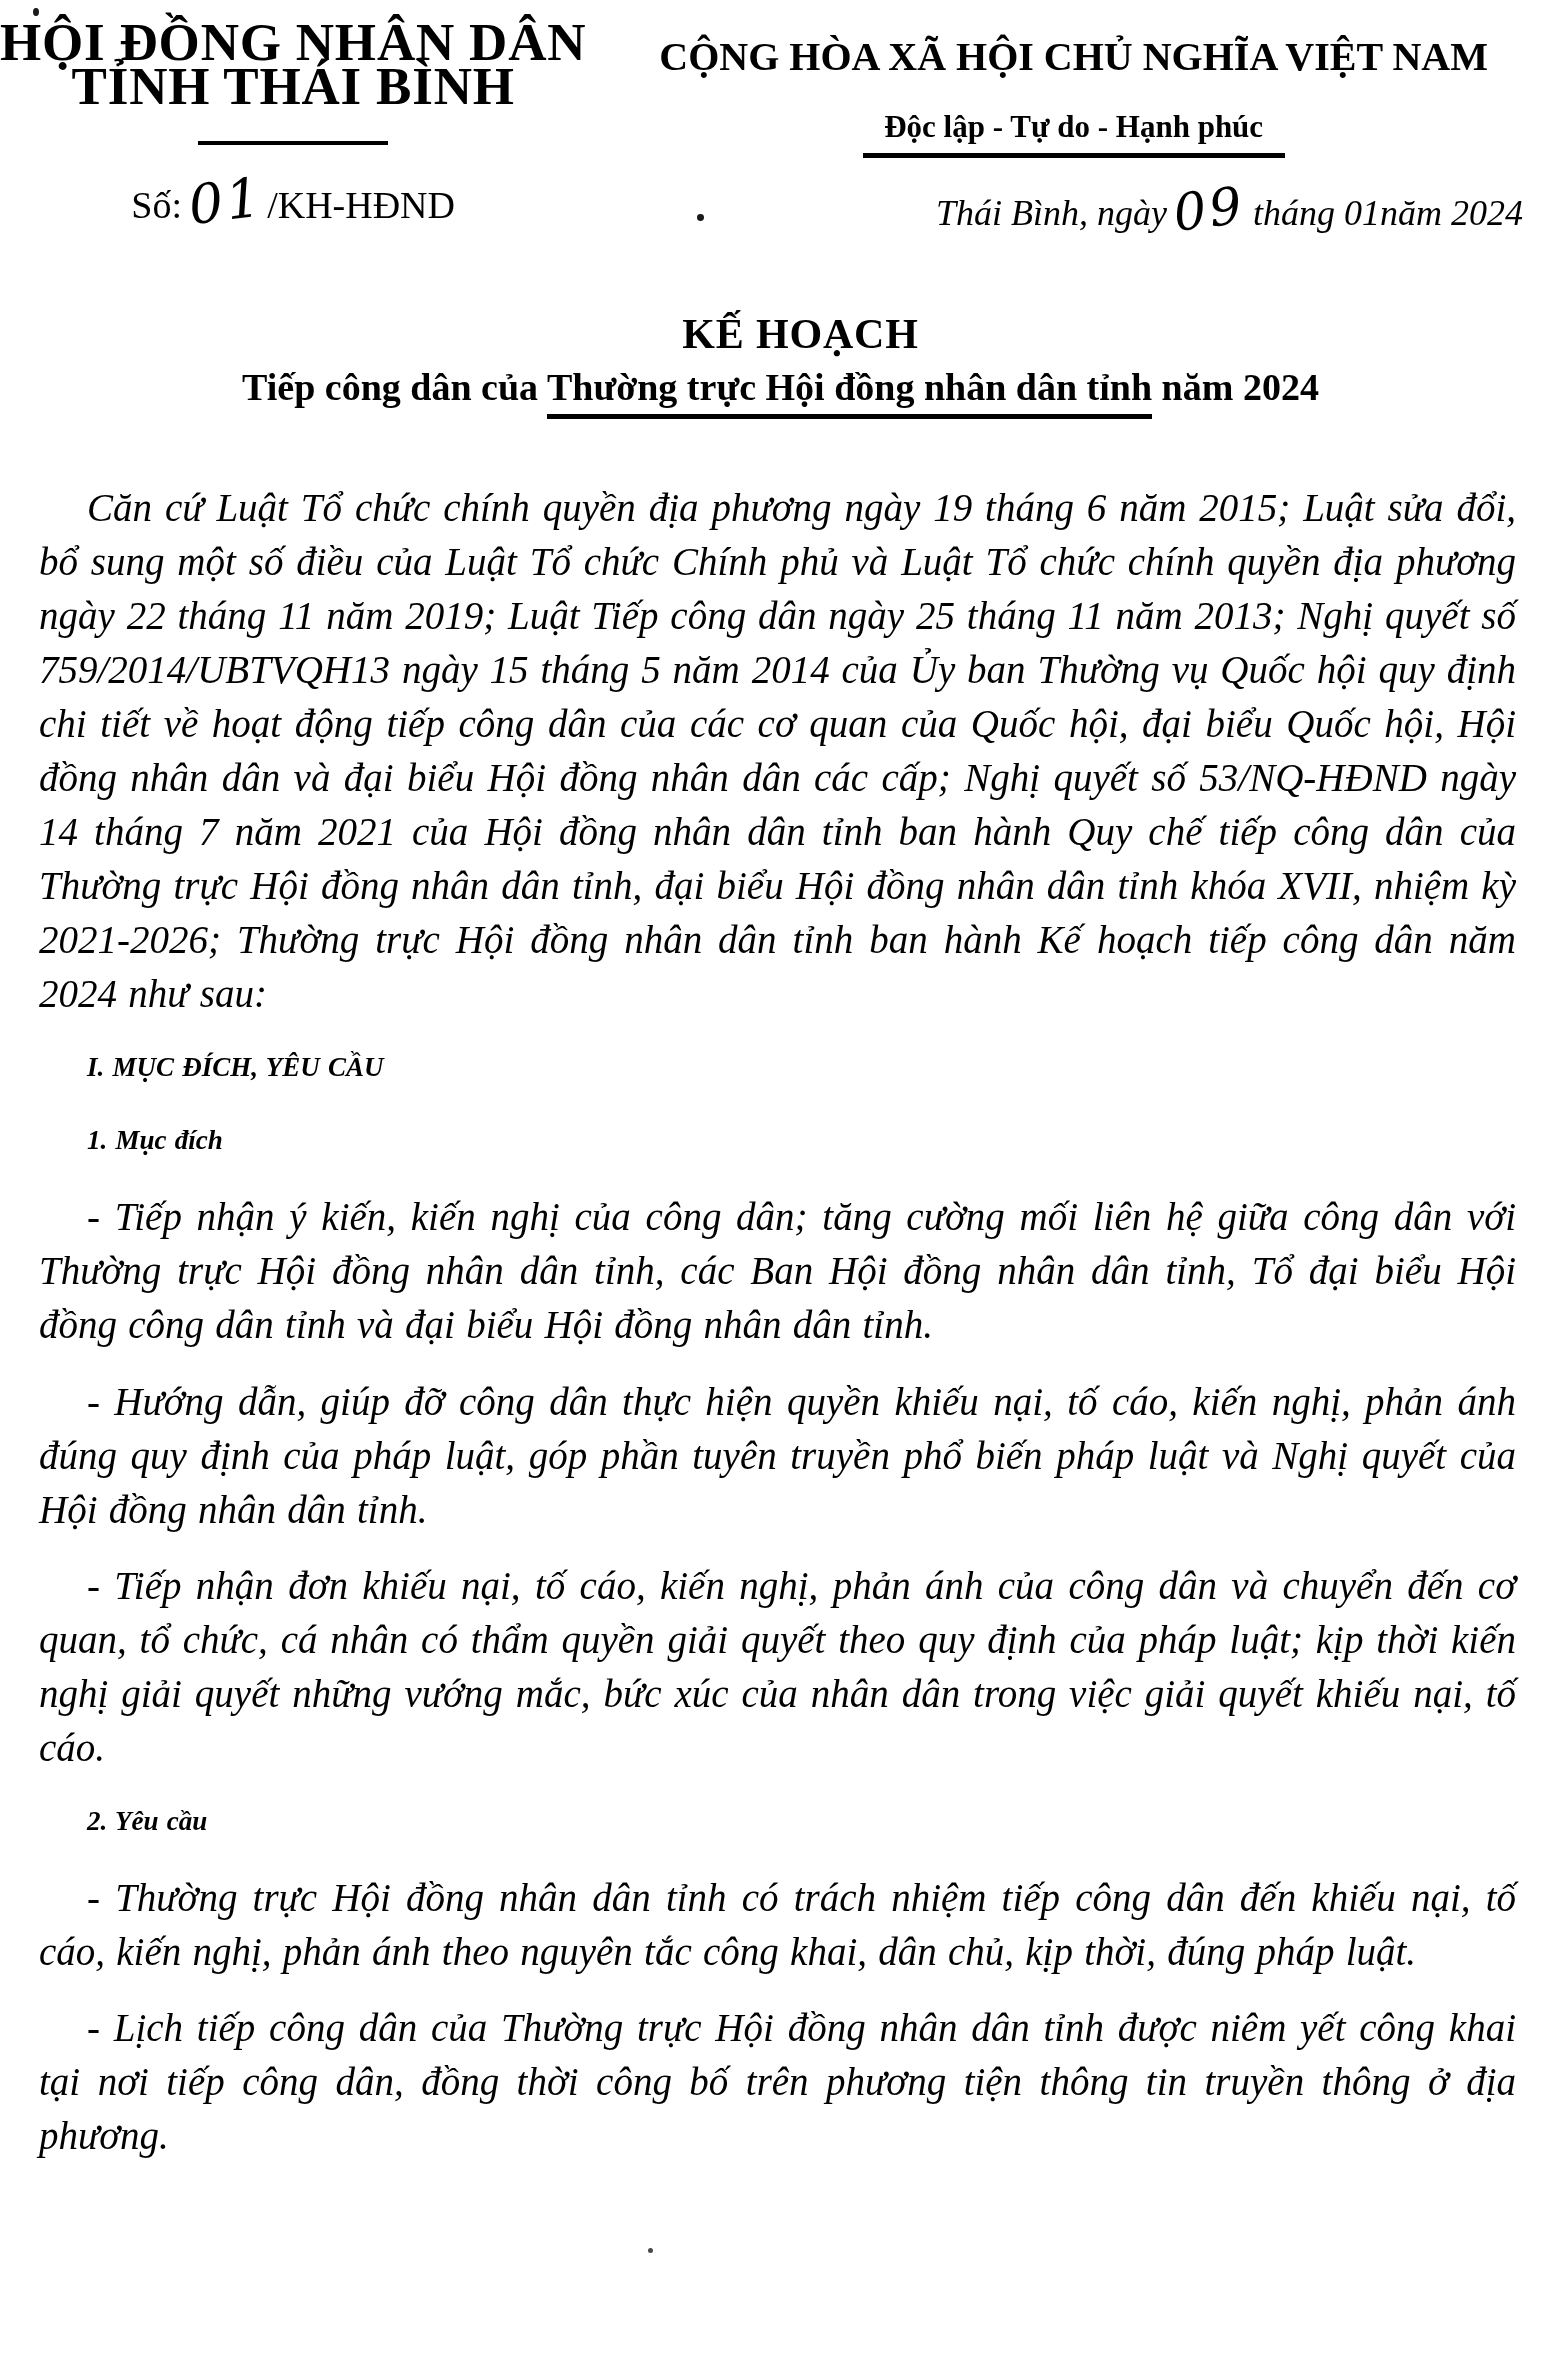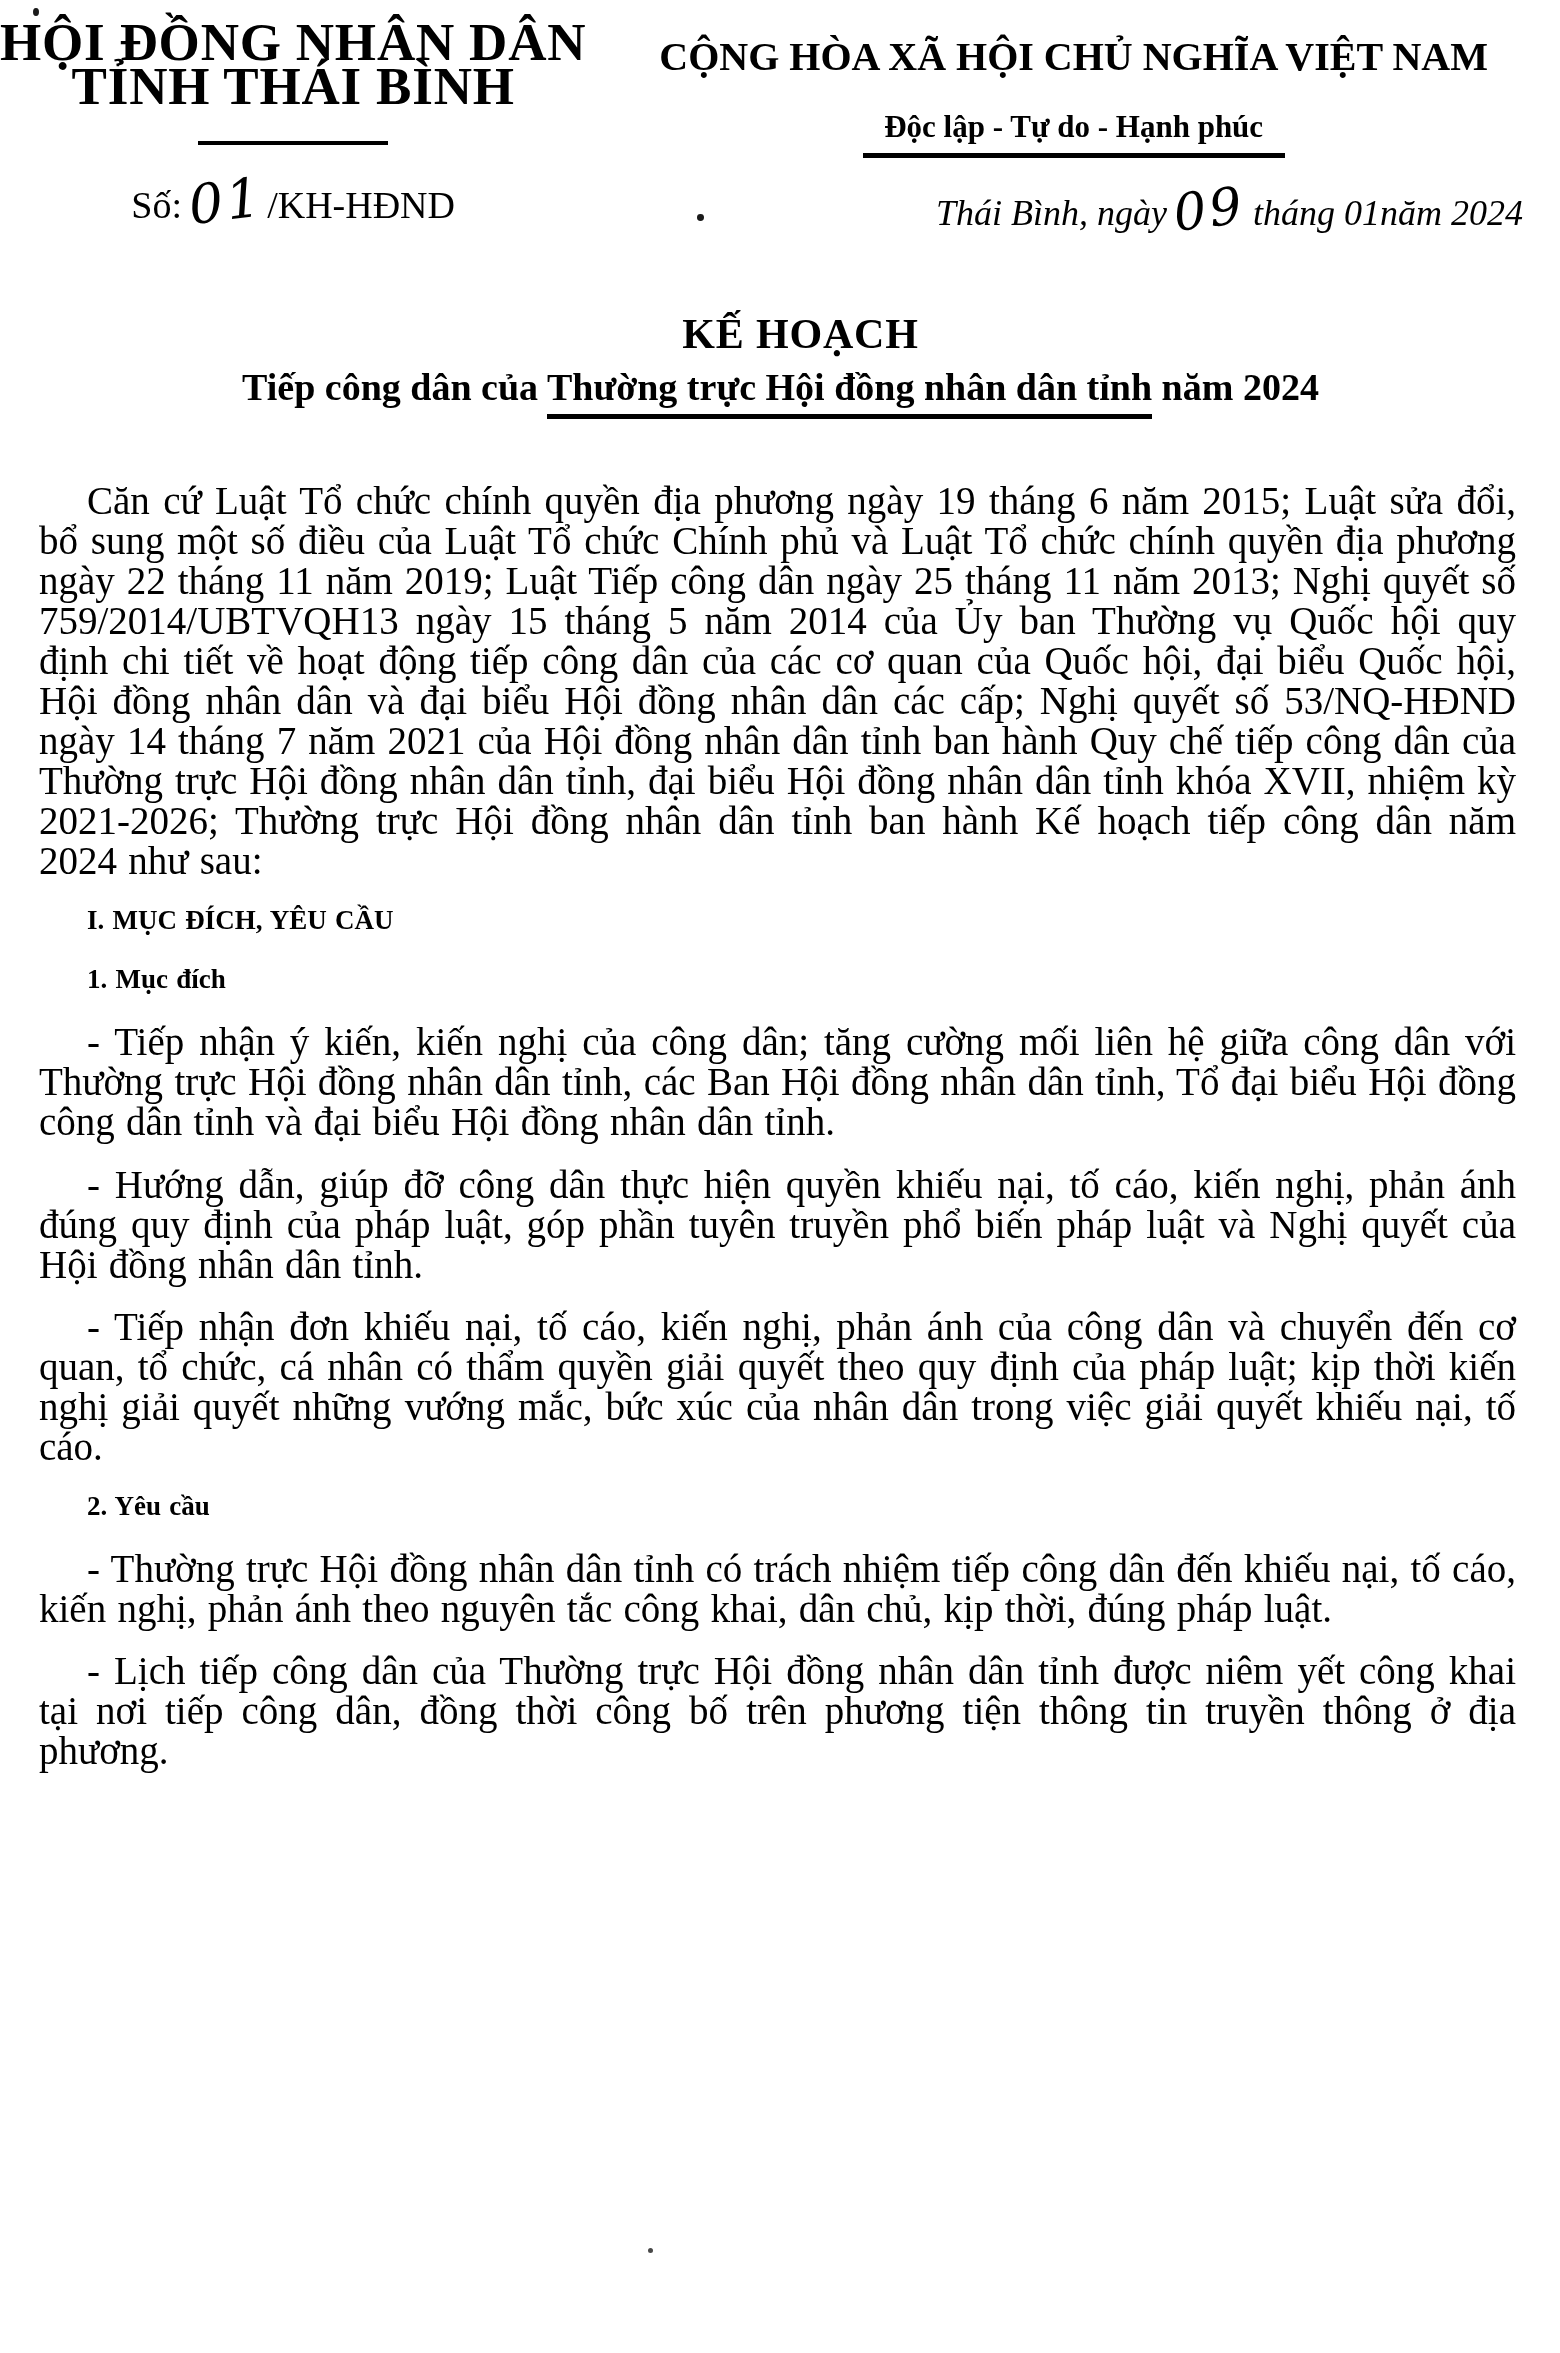--- a/index.html
+++ b/index.html
@@ -119,22 +119,23 @@
     line-height: 44px;
   }
   .title-sub .u {
     border-bottom: 5.3px solid #000;
     padding-bottom: 5.3px;
   }
 
   .content {
     margin: 72px 45px 0 39px;
     font-size: 39px;
-    line-height: 40px;
+    line-height: 54px;
     word-spacing: 1.5px;
+    font-style: italic;
   }
   .content .para {
     margin: 22.6px 0 0 0;
     text-indent: 48px;
     text-align: justify;
   }
   .content .para:first-child { margin-top: 0; }
   .content .heading {
     margin: 19px 0 0 0;
     padding-left: 48px;

